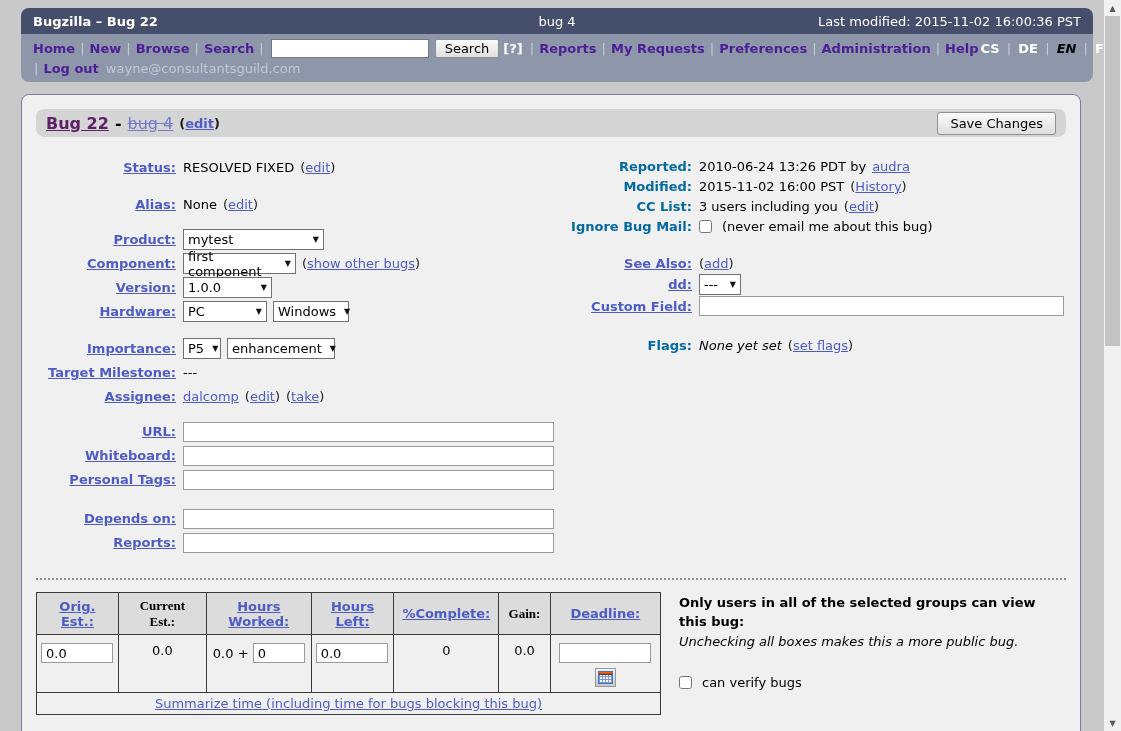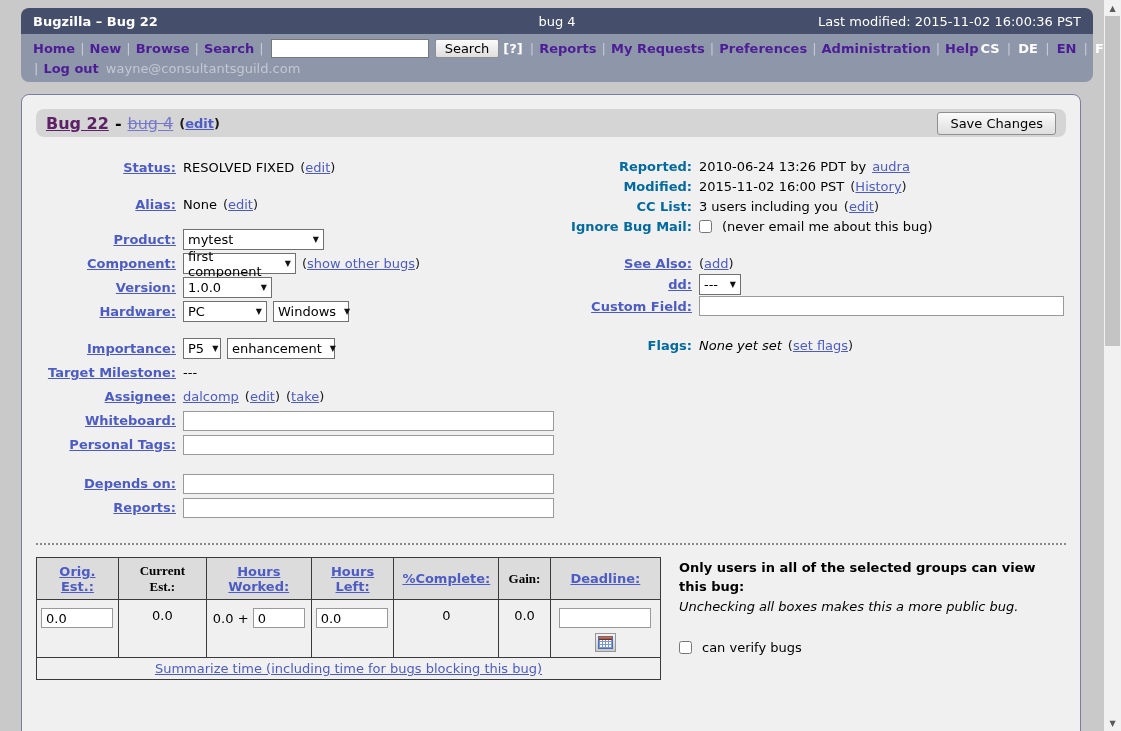--- a/index.html
+++ b/index.html
@@ -36,21 +36,21 @@
     width:160px; height:19px; border:1px solid #777; background:#fff;
     margin:0 6px 0 4px; font-family:inherit; font-size:12px; padding:1px 3px;
   }
   .btn {
     background:linear-gradient(#fbfbfb,#dedede); border:1px solid #8f8f8f;
     border-radius:2px; padding:1px 9px; font-family:inherit; font-size:13px; color:#000;
   }
   .nav-qhelp { color:#fff; font-weight:bold; text-decoration:none; margin:0 4px; }
   .lang-group { margin-left:auto; margin-right:24px; white-space:nowrap; }
   .lang-link { color:#fff; font-weight:bold; text-decoration:none; }
-  .lang-current { color:#4c1d95; font-weight:bold; }
+  .lang-current { color:#000000; font-weight:bold;font-style:italic; }
   .logout-email { color:#c3c8d2; margin-left:5px; }
   
   .content {
     margin:12px 0 0 21px; width:1060px; height:650px;
     background:#f0f0f0; border:1px solid #7d7da0; border-radius:8px;
     padding:14px; overflow:hidden;
   }
   .title-bar {
     background:#d5d5d5; border-radius:8px; height:28px;
     display:flex; align-items:center; padding:10px 10px;
@@ -262,20 +262,24 @@
 
       <div class="frow">
         <span class="lcol-label"><a class="lbl-link">Assignee:</a></span>
         <a class="lnk">dalcomp</a>
         <span class="gap6"></span>
         <span><span class="paren">(</span><a class="lnk">edit</a><span class="paren">)</span></span>
         <span class="gap6"></span>
         <span><span class="paren">(</span><a class="lnk">take</a><span class="paren">)</span></span>
       </div>
 
+      <div class="frow mt14">
+        <span class="lcol-label"><a class="lbl-link">URL:</a></span>
+        <input class="txt" style="width: 371px;" value="">
+      </div>
 
       <div class="frow">
         <span class="lcol-label"><a class="lbl-link">Whiteboard:</a></span>
         <input class="txt" style="width: 371px;" value="">
       </div>
 
       <div class="frow">
         <span class="lcol-label"><a class="lbl-link">Personal Tags:</a></span>
         <input class="txt" style="width: 371px;" value="">
       </div>

